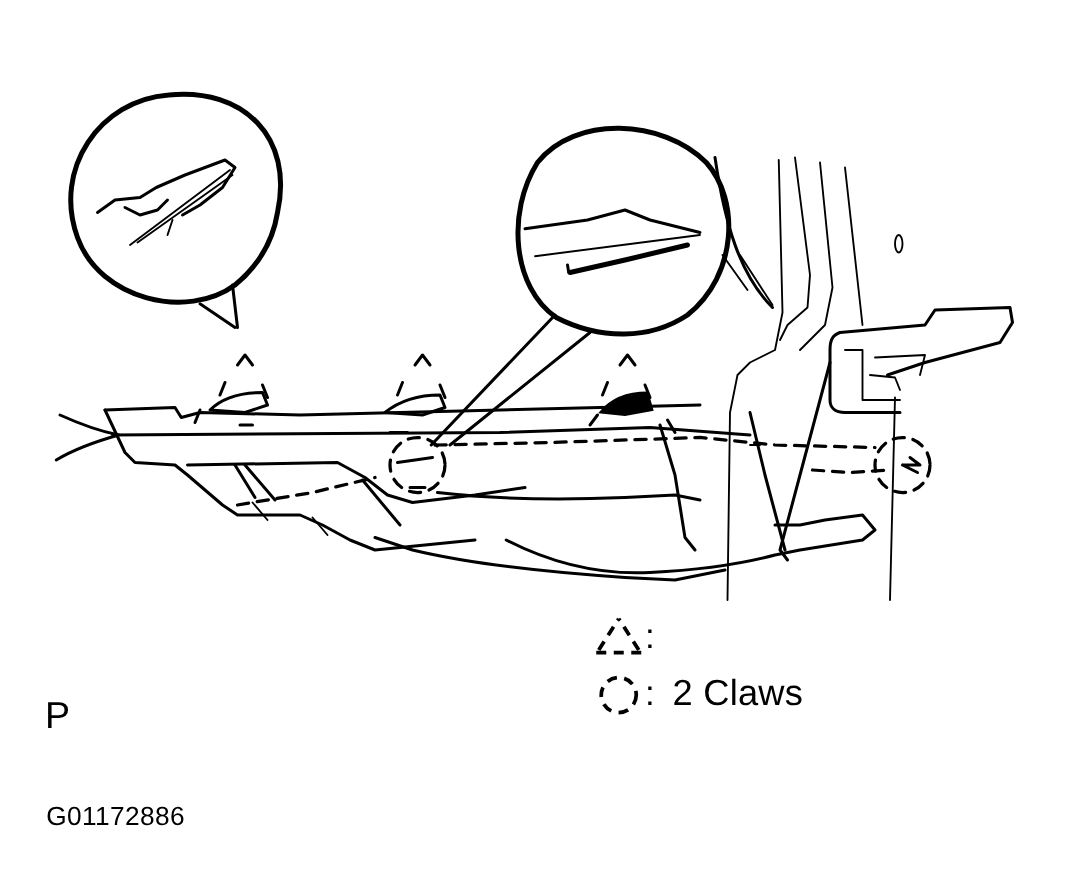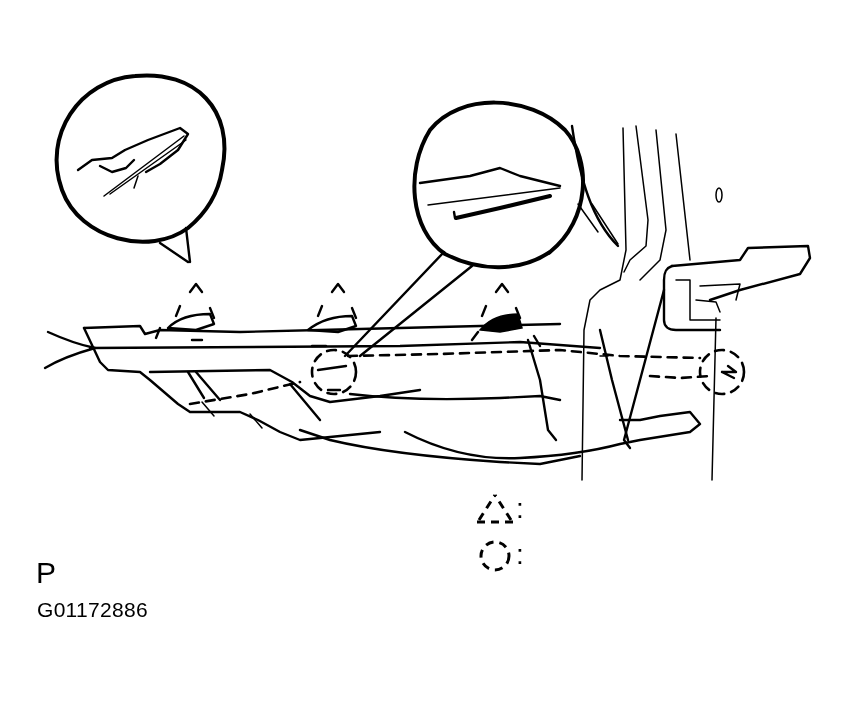--- a/index.html
+++ b/index.html
@@ -10,21 +10,21 @@
   .thin { fill: none; stroke: #000; stroke-width: 1.5; stroke-linecap: round; stroke-linejoin: round; }
   .thick { fill: none; stroke: #000; stroke-width: 4; stroke-linecap: round; stroke-linejoin: round; }
   .dash { fill: none; stroke: #000; stroke-width: 2.6; stroke-dasharray: 9 7; stroke-linecap: round; }
   .fillblk { fill: #000; stroke: #000; stroke-width: 1.5; }
   .legend { position: absolute; left: 470px; top: 486px; }
   .legend-row { display: flex; align-items: center; height: 46px; }
   .legend-sym { width: 50px; height: 40px; }
   .legend-colon { font-size: 28px; margin-left: -4px; width: 14px; }
   .legend-text { font-size: 29px; margin-left: 8px; letter-spacing: 0.2px; }
   .corner-letter { position: absolute; left: 36px; top: 556px; font-size: 30px; }
-  .fig-code { position: absolute; left: 37px; top: 598px; font-size: 21px; letter-spacing: 0.3px; }
+  .fig-code { position: absolute; left: 37px; top: 642px; font-size: 21px; letter-spacing: 0.3px; }
 </style>
 </head>
 <body>
 
 <svg id="diagram" viewBox="0 0 852 707" xmlns="http://www.w3.org/2000/svg">
 
   <g>
     <path class="thick" d="M188,228 C150,256 80,240 62,190 C42,135 80,80 135,76 C195,70 235,110 222,170 C218,195 205,214 188,228 Z"></path>
     <path class="ln" d="M160,243 L188,262 M186,228 L190,262"></path>
 
@@ -119,17 +119,18 @@
       <path d="M9,31 L25,6" stroke="#000" stroke-width="3" stroke-dasharray="8 6" fill="none"></path>
       <path d="M41,31 L25,6" stroke="#000" stroke-width="3" stroke-dasharray="8 6" fill="none"></path>
     </svg>
     <span class="legend-colon">:</span>
   </div>
   <div class="legend-row">
     <svg class="legend-sym" viewBox="0 0 50 40">
       <circle cx="25" cy="21" r="14" stroke="#000" stroke-width="3" stroke-dasharray="8 6" fill="none"></circle>
     </svg>
     <span class="legend-colon">:</span>
+    <span class="legend-text">2 Claws</span>
   </div>
 </div>
 
 <div class="corner-letter">P</div>
 <div class="fig-code">G01172886</div>
 
 </body></html>

